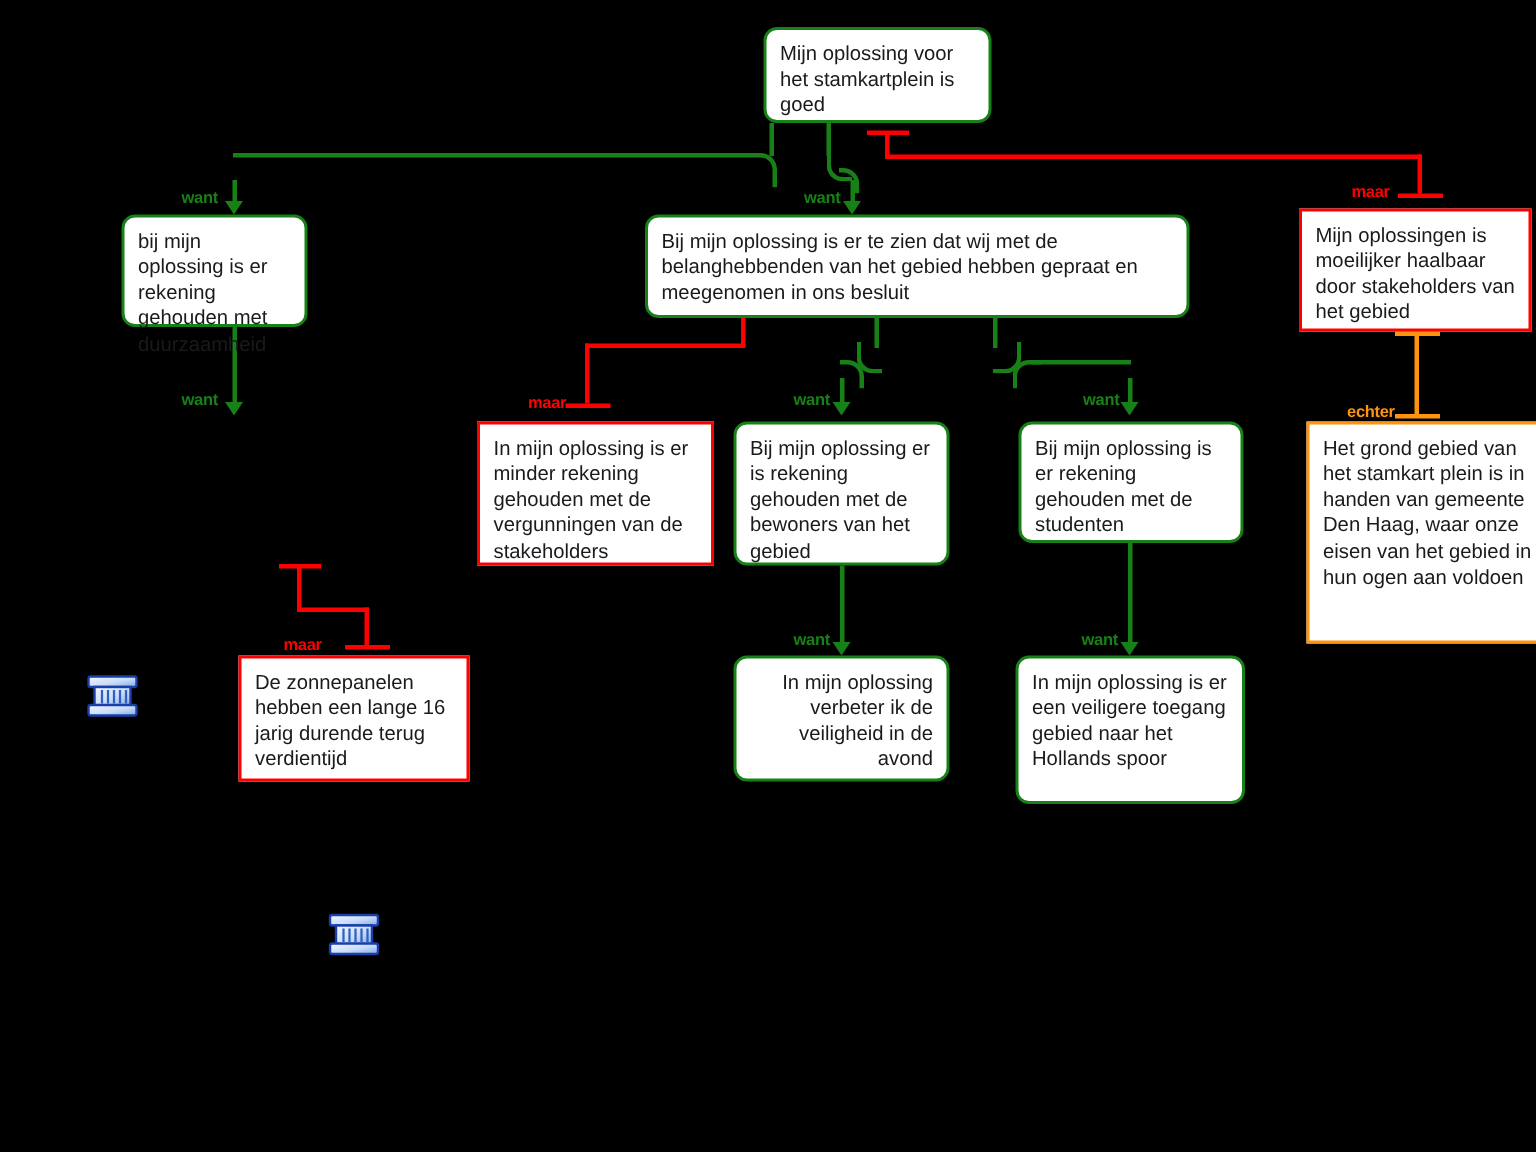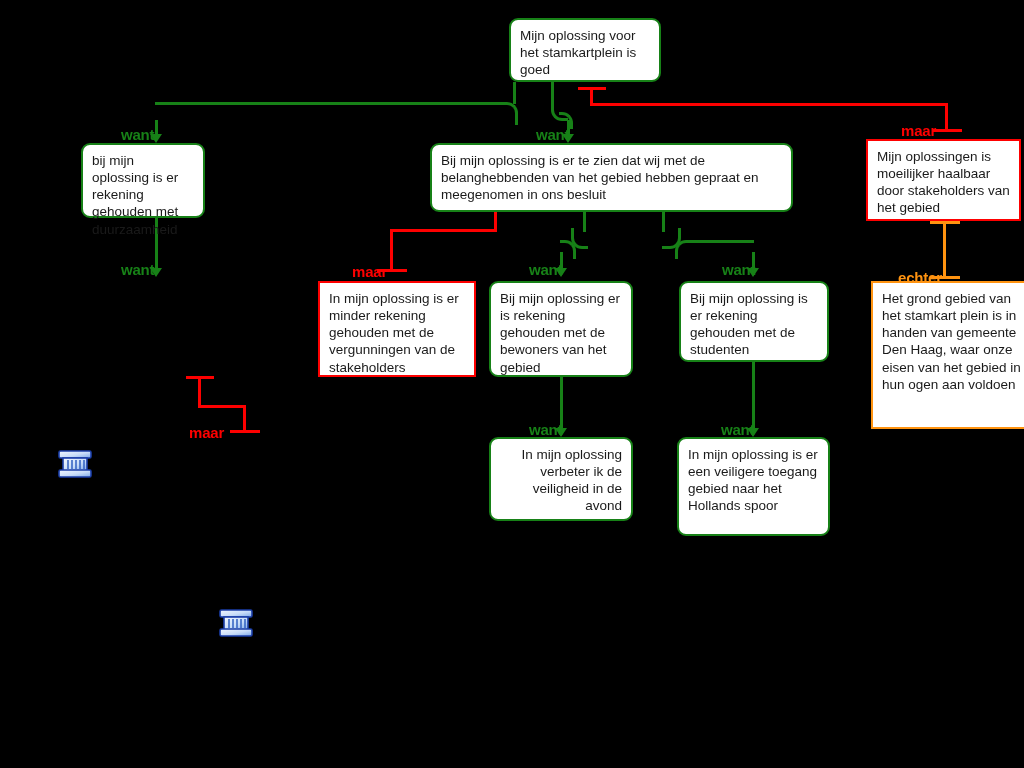--- a/index.html
+++ b/index.html
@@ -78,21 +78,21 @@
   
   .tbar {
     position: absolute;
     height: 3px;
     z-index: 3;
   }
 
   
   .clabel {
     position: absolute;
-    font-size: 15px;
+    font-size: 11px;
     font-weight: bold;
     letter-spacing: -0.2px;
     z-index: 4;
     white-space: nowrap;
   }
   .clabel.g { color: #178117; background: transparent; }
   .clabel.r { color: #fe0000; background: transparent; }
   .clabel.o { color: #ff9310; background: transparent; }
 
   
@@ -167,20 +167,21 @@
   <div class="tbar o" style="left:930px; top:221px; width:30px;"></div>
   <div class="seg v o" style="left:943px; top:222px; height:54px;"></div>
   <div class="tbar o" style="left:930px; top:276px; width:30px;"></div>
   <div class="clabel o" style="left:898px; top:269px;">echter</div>
 
   <div class="node green" style="left:476px; top:18px; width:152px; height:64px;margin-left:33px;">Mijn oplossing voor het stamkartplein is goed</div>
 
   <div class="node green" style="left:81px; top:143px; width:124px; height:75px;">bij mijn oplossing is er rekening gehouden met duurzaamheid</div>
 
 
+  <div class="node red" style="left:159px; top:437px; width:154px; height:84px;">De zonnepanelen hebben een lange 16 jarig durende terug verdientijd</div>
 
   <div class="node green" style="left:430px; top:143px; width:363px; height:69px;">Bij mijn oplossing is er te zien dat wij met de belanghebbenden van het gebied hebben gepraat en meegenomen in ons besluit</div>
 
   <div class="node red" style="left:318px; top:281px; width:158px; height:96px;">In mijn oplossing is er minder rekening gehouden met de vergunningen van de stakeholders</div>
 
   <div class="node green" style="left:489px; top:281px; width:144px; height:96px;">Bij mijn oplossing er is rekening gehouden met de bewoners van het gebied</div>
 
   <div class="node green" style="left:489px; top:437px; width:144px; height:84px;text-align:right;">In mijn oplossing verbeter ik de veiligheid in de avond</div>
 
   <div class="node green" style="left:679px; top:281px; width:150px; height:81px;">Bij mijn oplossing is er rekening gehouden met de studenten</div>

